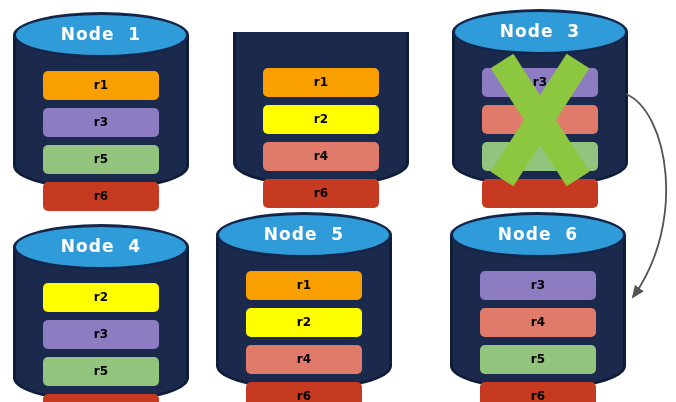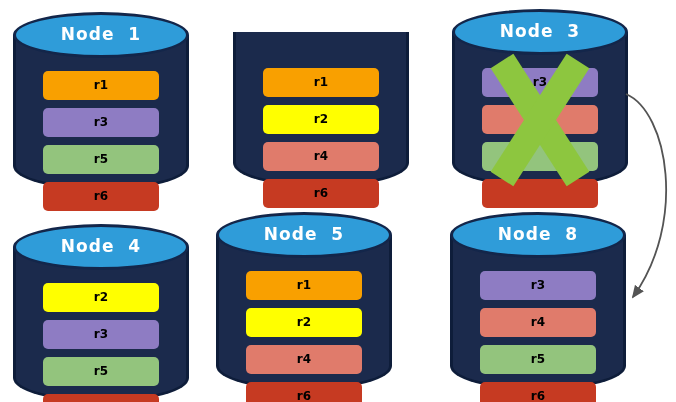--- a/index.html
+++ b/index.html
@@ -110,21 +110,21 @@
       <div class="bar" style="background: rgb(249, 160, 0);">r1</div>
       <div class="bar" style="background: rgb(255, 255, 0);">r2</div>
       <div class="bar" style="background: rgb(224, 123, 107);">r4</div>
       <div class="bar" style="background: rgb(198, 58, 34);">r6</div>
     </div>
   </div>
 
   <div class="node pos-6">
     <div class="cyl-body"></div>
     <div class="cyl-top">
-      <span class="node-title">Node  8</span>
+      <span class="node-title">Node  6</span>
     </div>
     <div class="bars">
       <div class="bar" style="background: rgb(142, 124, 195);">r3</div>
       <div class="bar" style="background: rgb(224, 123, 107);">r4</div>
       <div class="bar" style="background: rgb(147, 196, 125);">r5</div>
       <div class="bar" style="background: rgb(198, 58, 34);">r6</div>
     </div>
   </div>
 
   <svg class="arrow-layer" width="676" height="402" viewBox="0 0 676 402">

